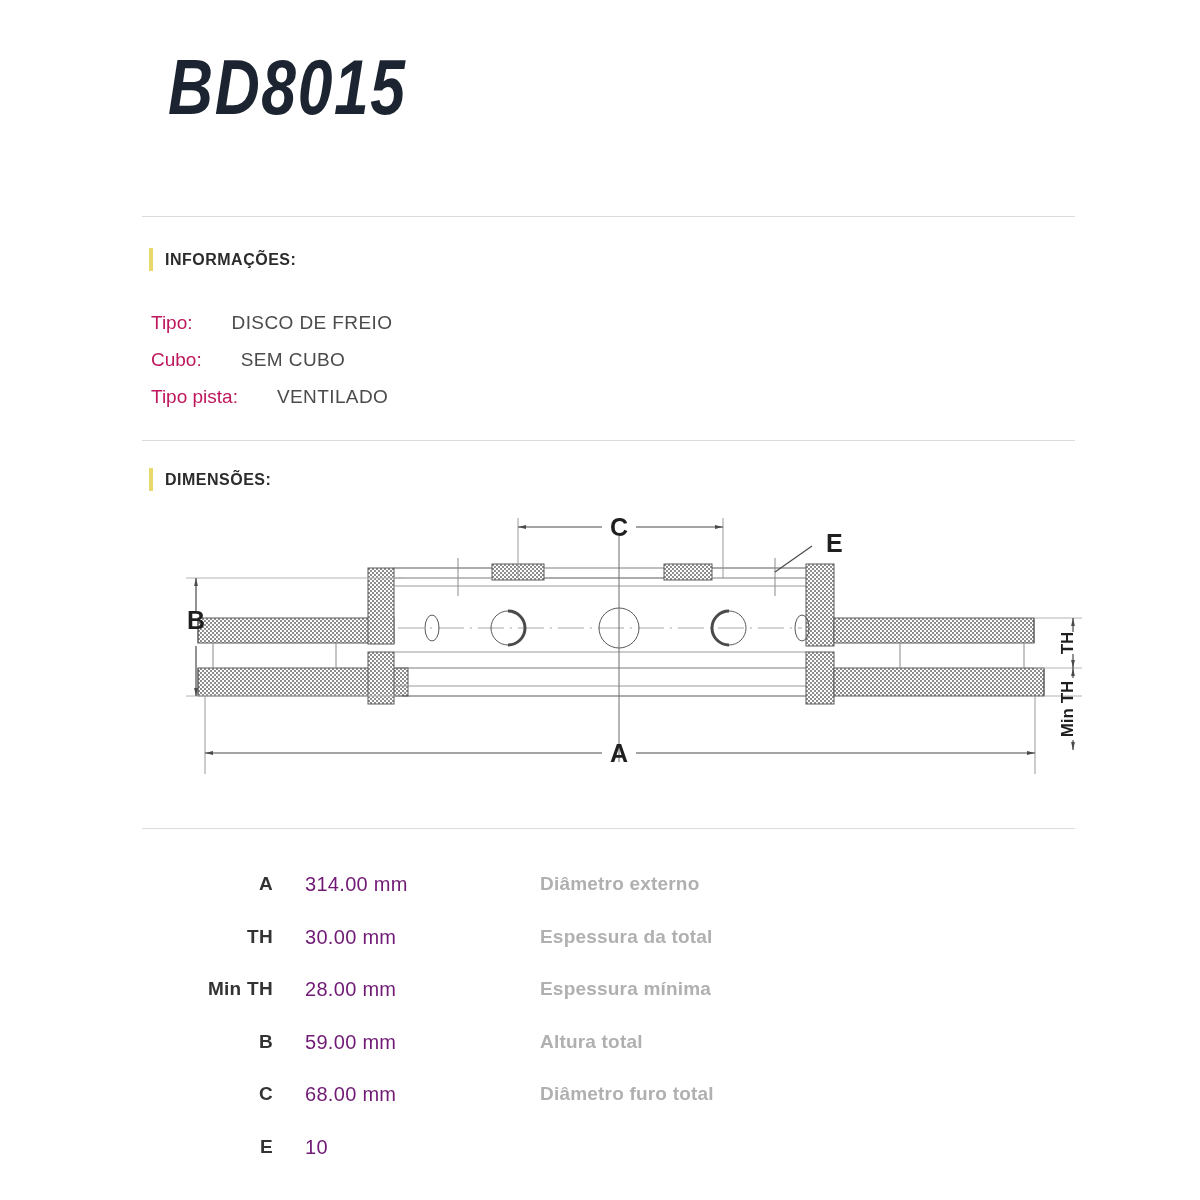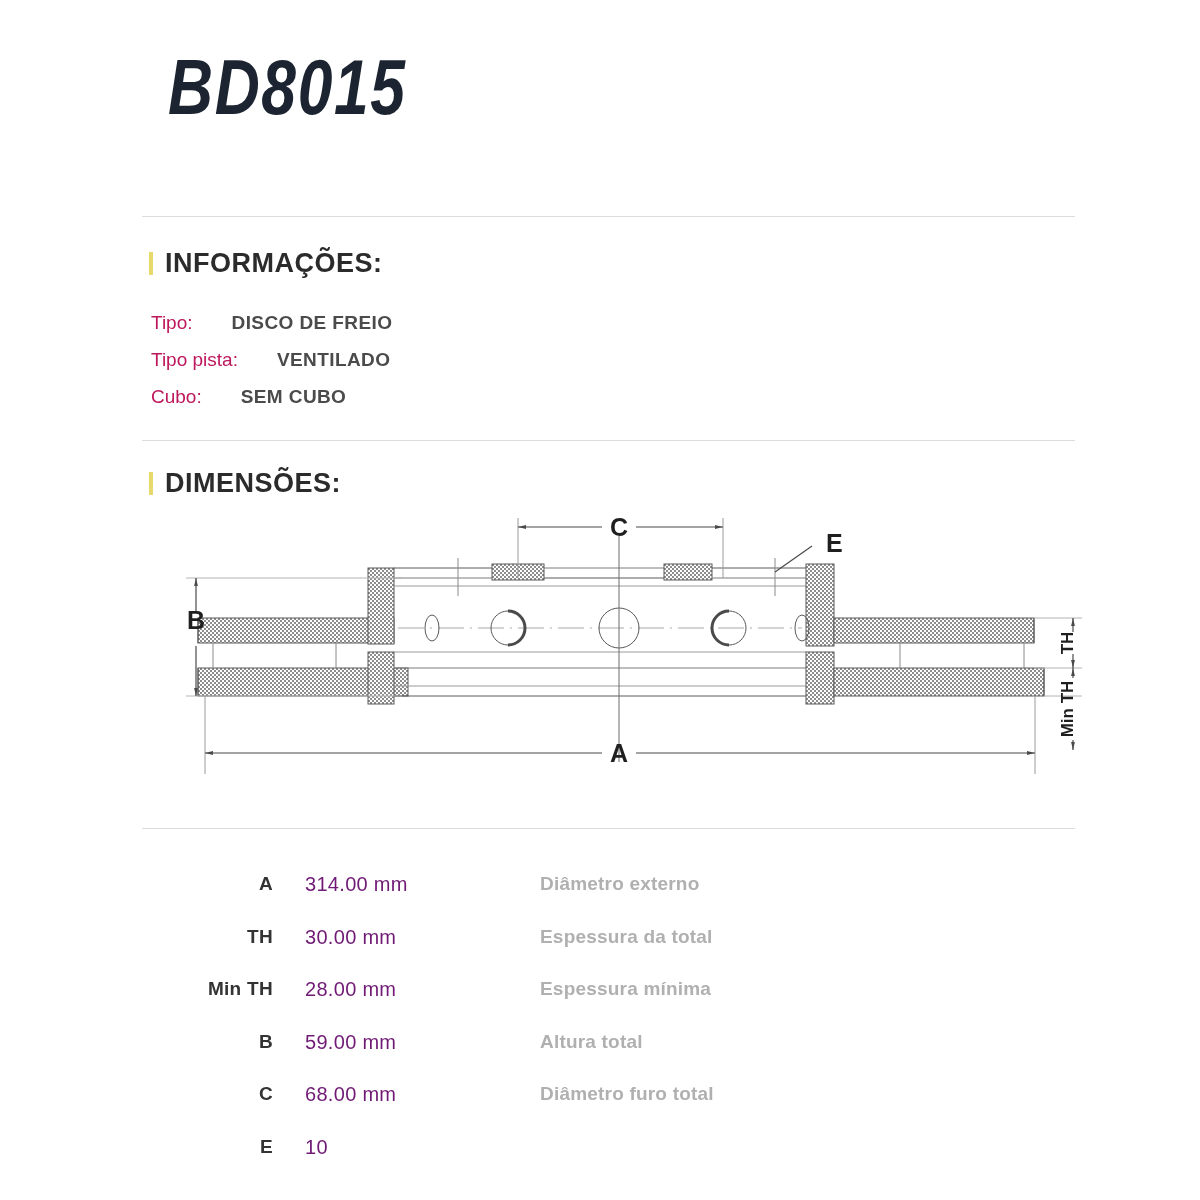--- a/index.html
+++ b/index.html
@@ -55,21 +55,21 @@
     align-items: center;
     gap: 12px;
   }
   .accent-bar {
     width: 4px;
     height: 23px;
     background: #e9d96b;
     flex: 0 0 auto;
   }
   .section-title {
-    font-size: 27px;
+    font-size: 16px;
     font-weight: bold;
     letter-spacing: 0.5px;
     color: #2b2b2b;
     white-space: nowrap;
   }
   .head-info { left: 149px; top: 248px; }
   .head-dim  { left: 149px; top: 468px; }
 
   
   .info-list {
@@ -79,21 +79,21 @@
     font-size: 19px;
     line-height: 37px;
   }
   .info-row { white-space: nowrap; }
   .info-label {
     color: #be185d;
     font-weight: normal;
   }
   .info-value {
     color: #4b4b4b;
-    font-weight: bold;
+    font-weight: normal;
     margin-left: 7px;
     letter-spacing: 0.4px;
     padding-left: 32px;
   }
 
   
   .drawing {
     position: absolute;
     left: 140px;
     top: 500px;
@@ -154,24 +154,24 @@
   <div class="section-head head-info">
     <span class="accent-bar"></span>
     <span class="section-title">INFORMAÇÕES:</span>
   </div>
 
   <div class="info-list">
     <div class="info-row">
       <span class="info-label">Tipo:</span><span class="info-value">DISCO DE FREIO</span>
     </div>
     <div class="info-row">
+      <span class="info-label">Cubo:</span><span class="info-value">SEM CUBO</span>
+    </div>
+    <div class="info-row">
       <span class="info-label">Tipo pista:</span><span class="info-value">VENTILADO</span>
-    </div>
-    <div class="info-row">
-      <span class="info-label">Cubo:</span><span class="info-value">SEM CUBO</span>
     </div>
   </div>
 
   <div class="sep sep-2"></div>
 
   <div class="section-head head-dim">
     <span class="accent-bar"></span>
     <span class="section-title">DIMENSÕES:</span>
   </div>
 

